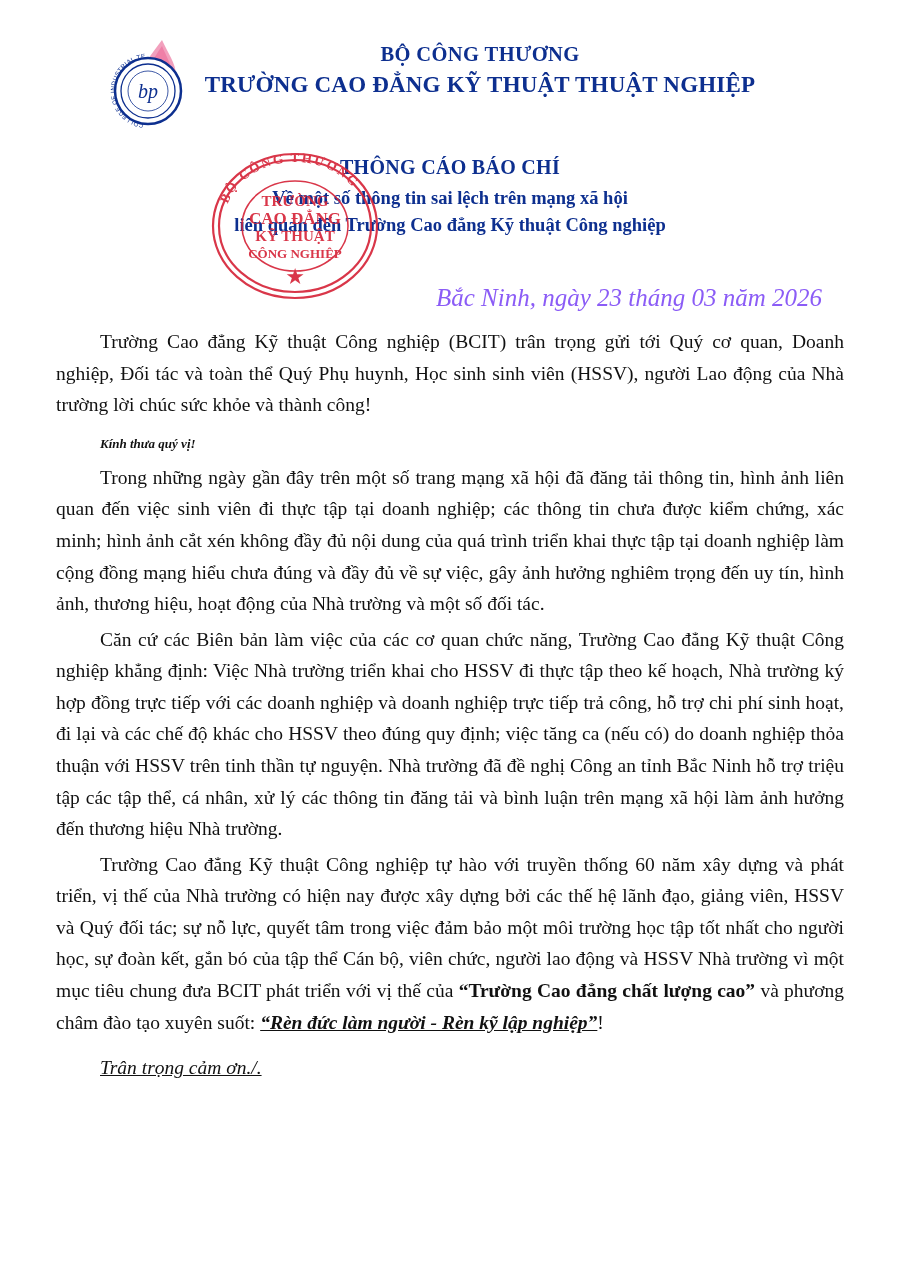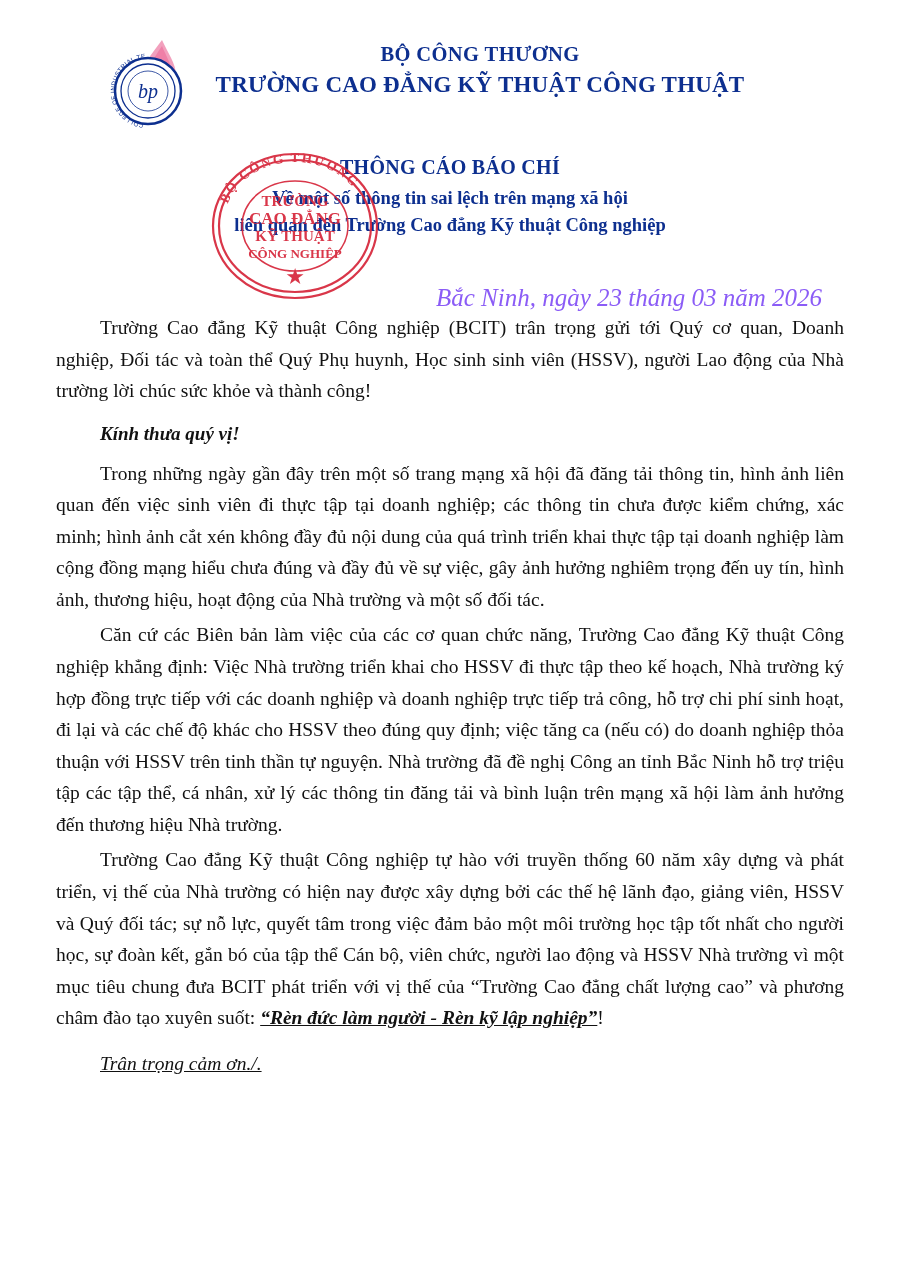--- a/index.html
+++ b/index.html
@@ -104,45 +104,45 @@
     text-align: right;
     font-style: italic;
     font-size: 25px;
     color: #8b5cf6;
     margin-top: 18px;
     padding-right: 22px;
   }
 
   
   .body-text {
-    margin-top: 0;
+    margin-top: 14px;
     font-size: 19.5px;
     line-height: 1.62;
     color: #111;
     text-align: justify;
   }
   .body-text p {
     margin: 0 0 4px 0;
     text-indent: 44px;
   }
   .salutation {
     font-style: italic;
     font-weight: bold;
     text-indent: 44px;
     margin: 12px 0 8px 0 !important;
-    font-size: 19px;
+    font-size: 13px;
   }
   .para { margin-bottom: 6px; }
   .closing {
     font-style: italic;
     text-indent: 44px;
     margin-top: 14px !important;
     text-decoration: underline;
   }
-  b.quote { font-weight: normal; }
+  b.quote { font-weight: bold; }
   i.motto { font-style: italic; font-weight: bold; text-decoration: underline; }
 </style>
 </head>
 <body>
 
 <div class="page">
 
   <div class="header">
 
     <div class="logo">
@@ -157,21 +157,21 @@
         <text font-family="'Liberation Sans', sans-serif" font-size="6.2" fill="#0d2f8f" letter-spacing="0.4">
           <textPath href="#ringpath" startOffset="4%">COLLEGE OF INDUSTRIAL TECHNIQUES</textPath>
         </text>
         <text x="42" y="62" text-anchor="middle" font-family="'Liberation Serif', serif" font-size="20" font-style="italic" fill="#0d2f8f">bp</text>
         <circle cx="42" cy="55" r="20" fill="none" stroke="#0d2f8f" stroke-width="0.8"></circle>
       </svg>
     </div>
 
     <div class="header-text">
       <div class="ministry">BỘ CÔNG THƯƠNG</div>
-      <div class="school">TRƯỜNG CAO ĐẲNG KỸ THUẬT CÔNG THUẬT</div>
+      <div class="school">TRƯỜNG CAO ĐẲNG KỸ THUẬT THUẬT NGHIỆP</div>
     </div>
   </div>
 
   <div class="title-block">
 
     <div class="seal">
       <svg viewBox="0 0 215 165" width="215" height="165">
         <g fill="none" stroke="#d6263a" stroke-width="2.2">
           <ellipse cx="107" cy="82" rx="82" ry="72"></ellipse>
           <ellipse cx="107" cy="82" rx="76" ry="66"></ellipse>

